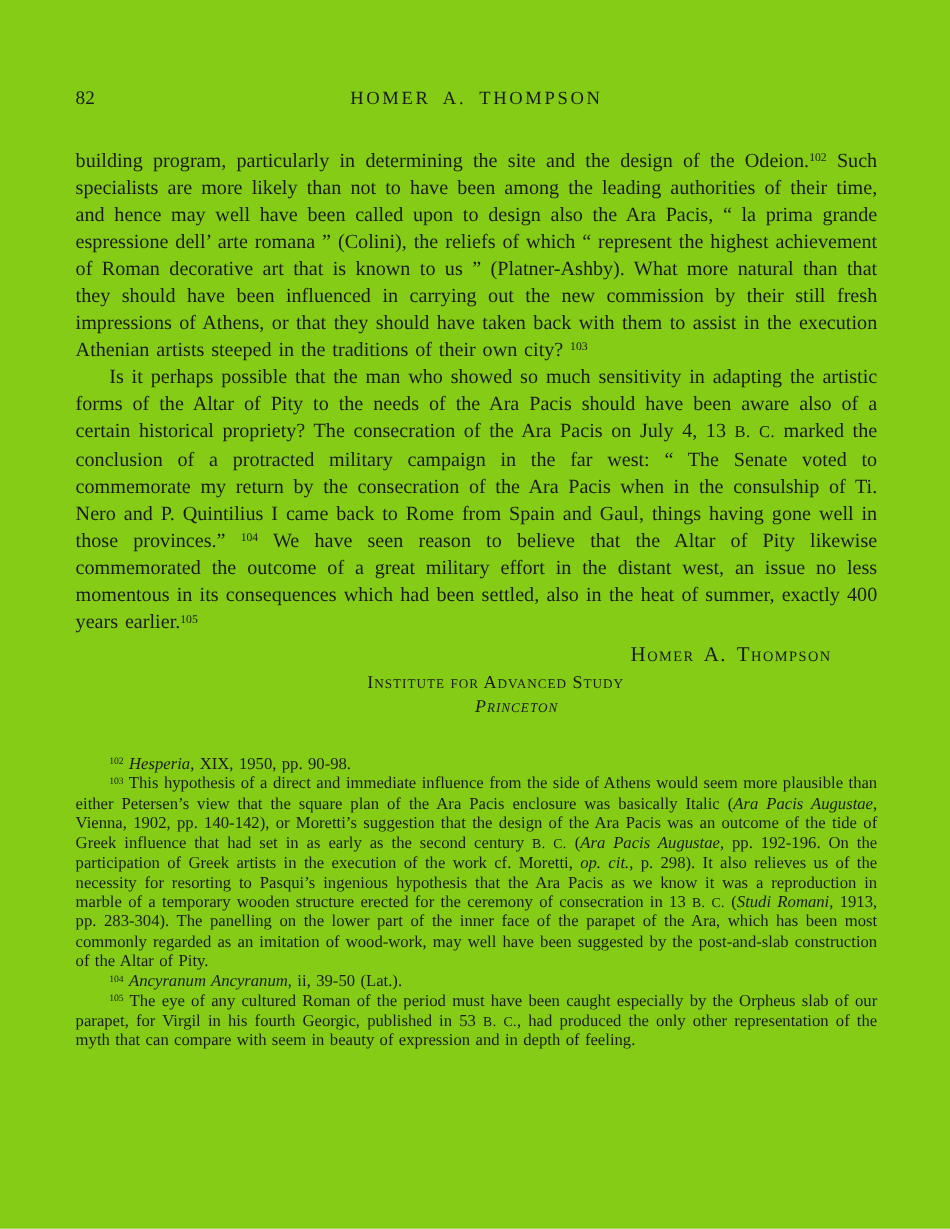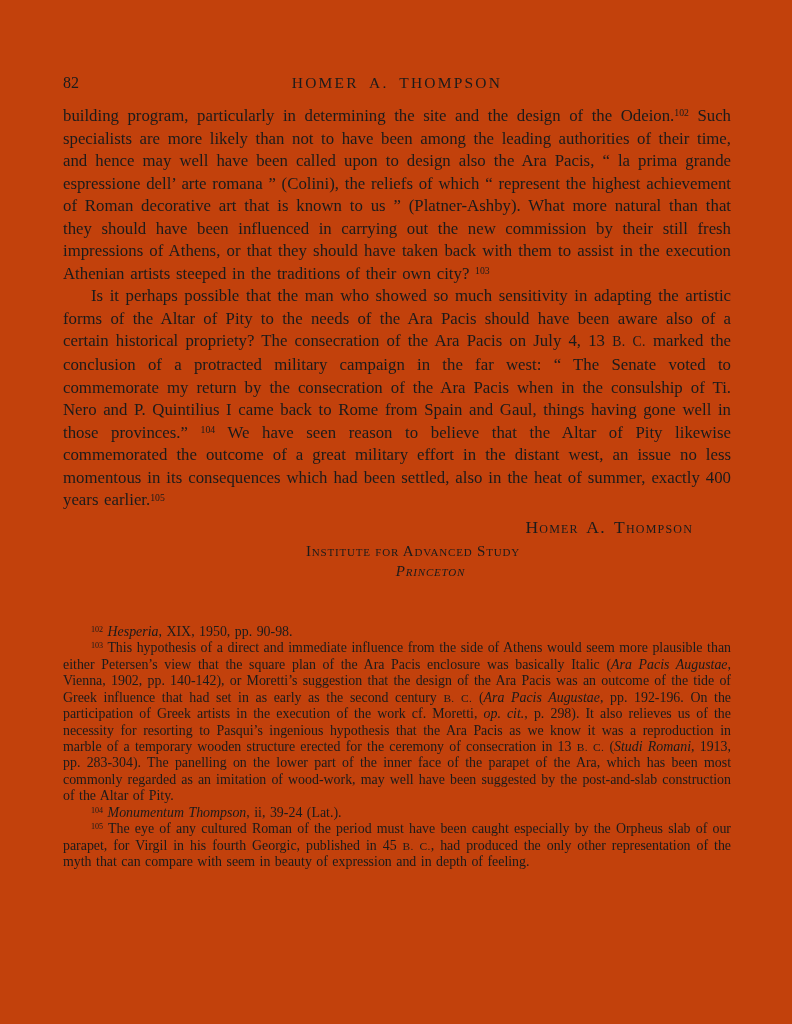--- a/index.html
+++ b/index.html
@@ -5,21 +5,21 @@
   html, body {
     margin: 0;
     padding: 0;
     background: #e8e8e6;
   }
   .page {
     position: relative;
     width: 792px;
     height: 1024px;
     margin: 0 auto;
-    background: #c2410c;
+    background: #84cc16;
     color: #1b1b1b;
     font-family: "Liberation Serif", "DejaVu Serif", serif;
     overflow: hidden;
   }
   .content {
     position: absolute;
     left: 63px;
     top: 74px;
     width: 668px;
   }
@@ -33,21 +33,21 @@
     top: 0;
     font-size: 16px;
   }
   .running-title {
     text-align: center;
     font-size: 15.5px;
     letter-spacing: 2.2px;
     word-spacing: 5px;
   }
   .body-text {
-    margin-top: 9px;
+    margin-top: 27px;
   }
   .body-text p {
     margin: 0;
     font-size: 16.8px;
     line-height: 22.55px;
     text-align: justify;
     word-spacing: 1.5px;
   }
   .body-text p.indented {
     text-indent: 28px;
@@ -75,21 +75,21 @@
     margin-top: 3px;
     font-variant: small-caps;
     font-size: 15px;
     letter-spacing: 0.8px;
     line-height: 20px;
     text-align: center;
   }
   .affiliation .aff-line1 { padding-left: 32px; }
   .affiliation .aff-line2 { padding-left: 67px; font-style: italic; }
   .footnotes {
-    margin-top: 43px;
+    margin-top: 31px;
   }
   .footnotes p {
     margin: 0;
     font-size: 13.9px;
     line-height: 16.45px;
     text-align: justify;
     text-indent: 28px;
     word-spacing: 1px;
   }
 </style>
@@ -112,18 +112,18 @@
     <div class="signature">Homer A. Thompson</div>
 
     <div class="affiliation">
       <div class="aff-line1">Institute for Advanced Study</div>
       <div class="aff-line2">Princeton</div>
     </div>
 
     <div class="footnotes">
       <p><sup class="seg-sup">102</sup><span> </span><span class="seg-i">Hesperia</span><span>, XIX, 1950, pp. 90-98.</span></p>
       <p><sup class="seg-sup">103</sup><span> This hypothesis of a direct and immediate influence from the side of Athens would seem more plausible than either Petersen’s view that the square plan of the Ara Pacis enclosure was basically Italic (</span><span class="seg-i">Ara Pacis Augustae</span><span>, Vienna, 1902, pp. 140-142), or Moretti’s suggestion that the design of the Ara Pacis was an outcome of the tide of Greek influence that had set in as early as the second century </span><span class="seg-sc">B. C.</span><span> (</span><span class="seg-i">Ara Pacis Augustae</span><span>, pp. 192-196.  On the participation of Greek artists in the execution of the work cf. Moretti, </span><span class="seg-i">op. cit.</span><span>, p. 298).  It also relieves us of the necessity for resorting to Pasqui’s ingenious hypothesis that the Ara Pacis as we know it was a reproduction in marble of a temporary wooden structure erected for the ceremony of consecration in 13 </span><span class="seg-sc">B. C.</span><span> (</span><span class="seg-i">Studi Romani</span><span>, 1913, pp. 283-304).  The panelling on the lower part of the inner face of the parapet of the Ara, which has been most commonly regarded as an imitation of wood-work, may well have been suggested by the post-and-slab construction of the Altar of Pity.</span></p>
-      <p><sup class="seg-sup">104</sup><span> </span><span class="seg-i">Monumentum Thompson</span><span>, ii, 39-24 (Lat.).</span></p>
-      <p><sup class="seg-sup">105</sup><span> The eye of any cultured Roman of the period must have been caught especially by the Orpheus slab of our parapet, for Virgil in his fourth Georgic, published in 45 </span><span class="seg-sc">B. C.</span><span>, had produced the only other representation of the myth that can compare with seem in beauty of expression and in depth of feeling.</span></p>
+      <p><sup class="seg-sup">104</sup><span> </span><span class="seg-i">Ancyranum Ancyranum</span><span>, ii, 39-50 (Lat.).</span></p>
+      <p><sup class="seg-sup">105</sup><span> The eye of any cultured Roman of the period must have been caught especially by the Orpheus slab of our parapet, for Virgil in his fourth Georgic, published in 53 </span><span class="seg-sc">B. C.</span><span>, had produced the only other representation of the myth that can compare with seem in beauty of expression and in depth of feeling.</span></p>
     </div>
 
   </div>
 </div>
 
 </body></html>

